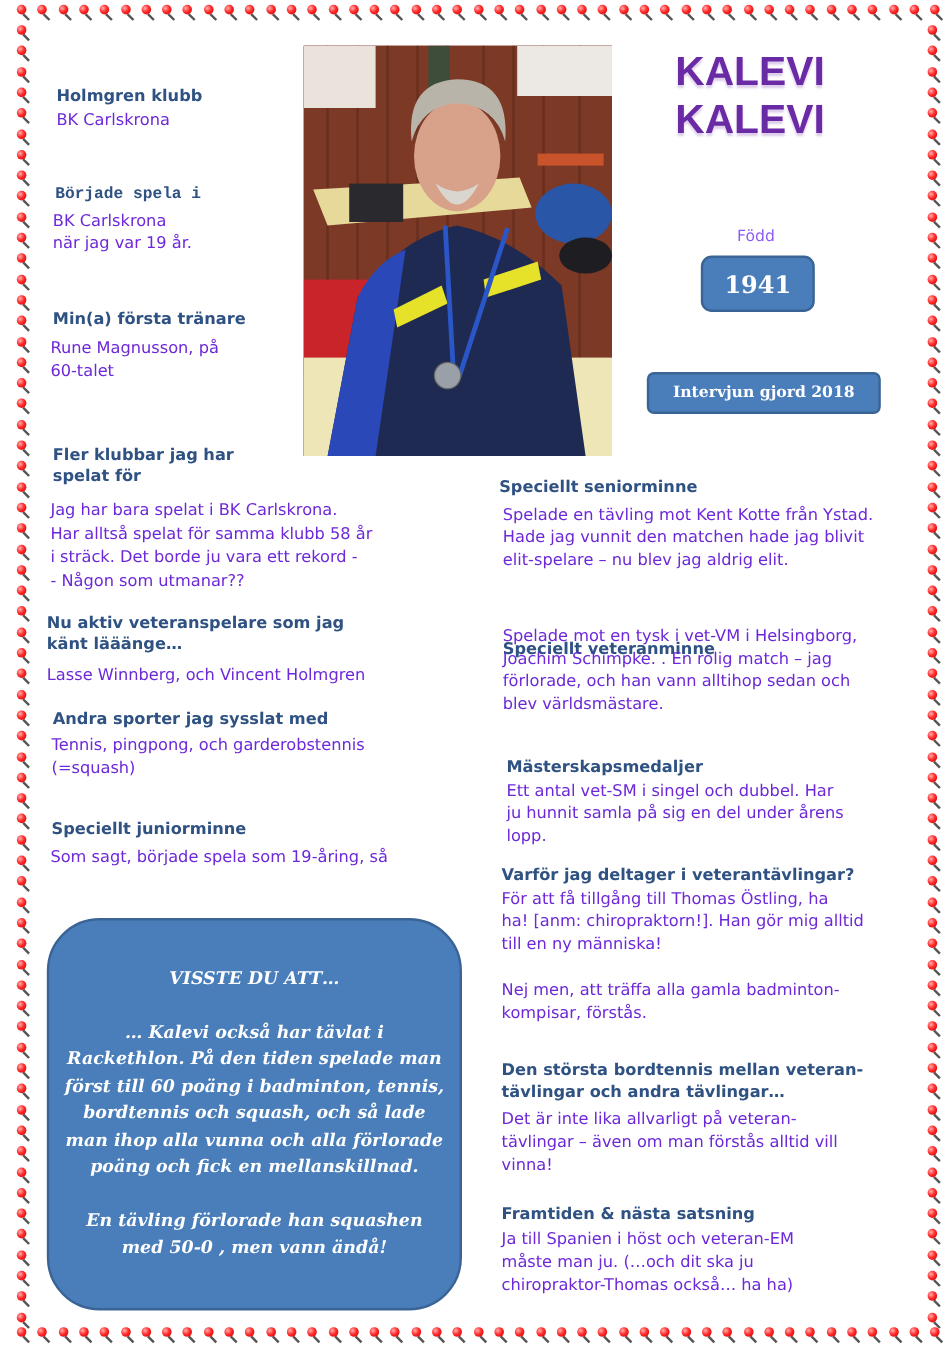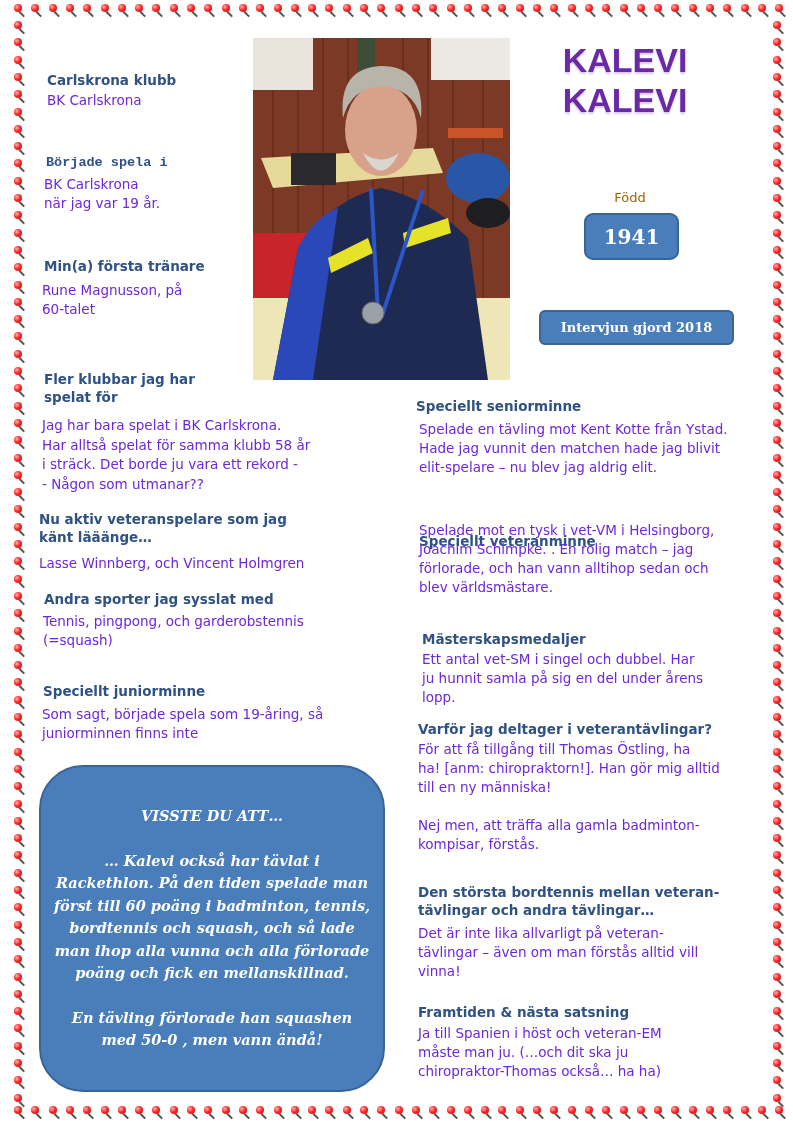--- a/index.html
+++ b/index.html
@@ -14,21 +14,21 @@
 
   .abs { position:absolute; }
   .h { font-weight:bold; font-size:13.5px; color:#2f5283; line-height:18px; }
   .t { font-size:13.5px; color:#6d28d9; line-height:19px; }
 
   .photo { position:absolute; left:253px; top:38px; width:257px; height:342px; overflow:hidden;
            background:#7a3624; }
   .title { position:absolute; left:545px; top:40px; width:160px; text-align:center;
            font-family:"Liberation Sans", sans-serif; font-weight:bold; font-size:34px; line-height:40px;
            color:#6a2aa6; letter-spacing:0px; text-shadow:0 2px 2px rgba(106,42,166,0.25); }
-  .born-label { position:absolute; left:600px; top:190px; width:60px; text-align:center; font-size:13px; color:#a16207; }
+  .born-label { position:absolute; left:600px; top:190px; width:60px; text-align:center; font-size:13px; color:#8b5cf6; }
   .born-box { position:absolute; left:584px; top:213px; width:95px; height:47px; border-radius:9px;
               background:#4a7ebb; border:2px solid #3a6496; box-sizing:border-box;
               color:#fff; font-family:"DejaVu Serif", serif; font-weight:bold; font-size:20px;
               display:flex; align-items:center; justify-content:center; }
   .intv-box { position:absolute; left:539px; top:310px; width:195px; height:35px; border-radius:6px;
               background:#4a7ebb; border:2px solid #3a6496; box-sizing:border-box;
               color:#fff; font-family:"DejaVu Serif", serif; font-weight:bold; font-size:13px;
               display:flex; align-items:center; justify-content:center; }
   .fact-box { position:absolute; left:39px; top:765px; width:346px; height:327px; border-radius:44px;
               background:#4a7ebb; border:2px solid #3a6496; box-sizing:border-box;
@@ -944,21 +944,21 @@
 </div>
 
 <div class="title">
   <div>KALEVI</div>
   <div>KALEVI</div>
 </div>
 <div class="born-label">Född</div>
 <div class="born-box">1941</div>
 <div class="intv-box">Intervjun gjord 2018</div>
 
-<div class="abs h" style="left:47px;top:71px;">Carlskrona klubb</div>
+<div class="abs h" style="left:47px;top:71px;">Holmgren klubb</div>
 <div class="abs t" style="left:47px;top:91px;">BK Carlskrona</div>
 
 <div class="abs h" style="left:46px;top:154px;font-family:Liberation Mono, monospace;">Började spela i</div>
 <div class="abs t" style="left:44px;top:175px;">
   <div>BK Carlskrona</div>
   <div>när jag var 19 år.</div>
 </div>
 
 <div class="abs h" style="left:44px;top:257px;">Min(a) första tränare</div>
 <div class="abs t" style="left:42px;top:281px;">
@@ -985,21 +985,20 @@
 
 <div class="abs h" style="left:44px;top:590px;">Andra sporter jag sysslat med</div>
 <div class="abs t" style="left:43px;top:612px;">
   <div>Tennis, pingpong, och garderobstennis</div>
   <div>(=squash)</div>
 </div>
 
 <div class="abs h" style="left:43px;top:682px;">Speciellt juniorminne</div>
 <div class="abs t" style="left:42px;top:705px;">
   <div>Som sagt, började spela som 19-åring, så</div>
-  <div>juniorminnen finns inte</div>
 </div>
 
 <div class="fact-box">
   <p>VISSTE DU ATT…</p>
   <div class="gap"></div>
   <p>… Kalevi också har tävlat i Rackethlon. På den tiden spelade man först till 60 poäng i badminton, tennis, bordtennis och  squash, och  så lade man ihop alla vunna och alla förlorade poäng och fick en mellanskillnad.</p>
   <div class="gap"></div>
   <p>En tävling förlorade han squashen med 50-0 , men vann ändå!</p>
 </div>
 

